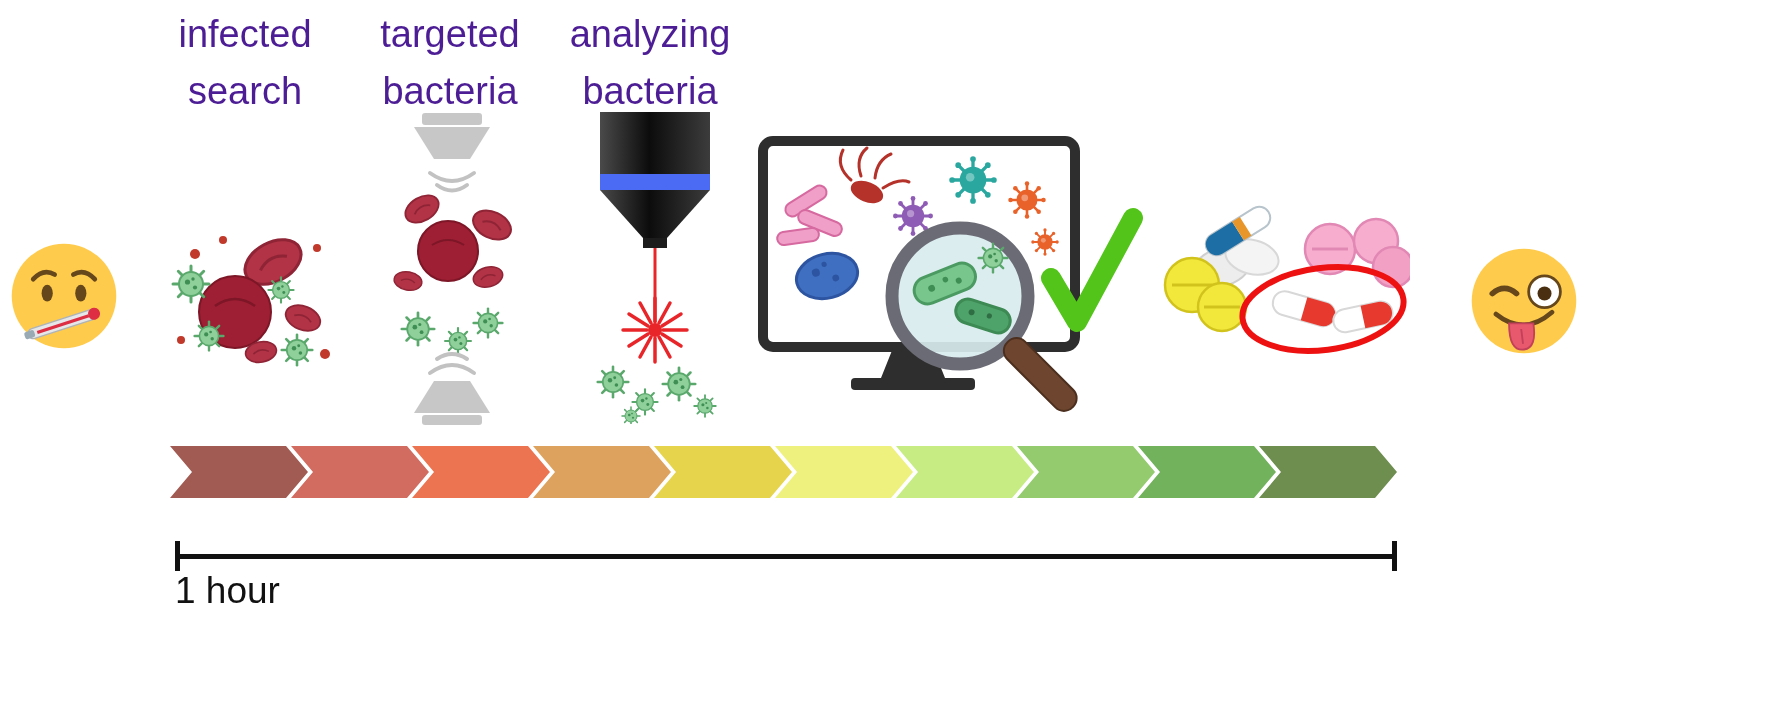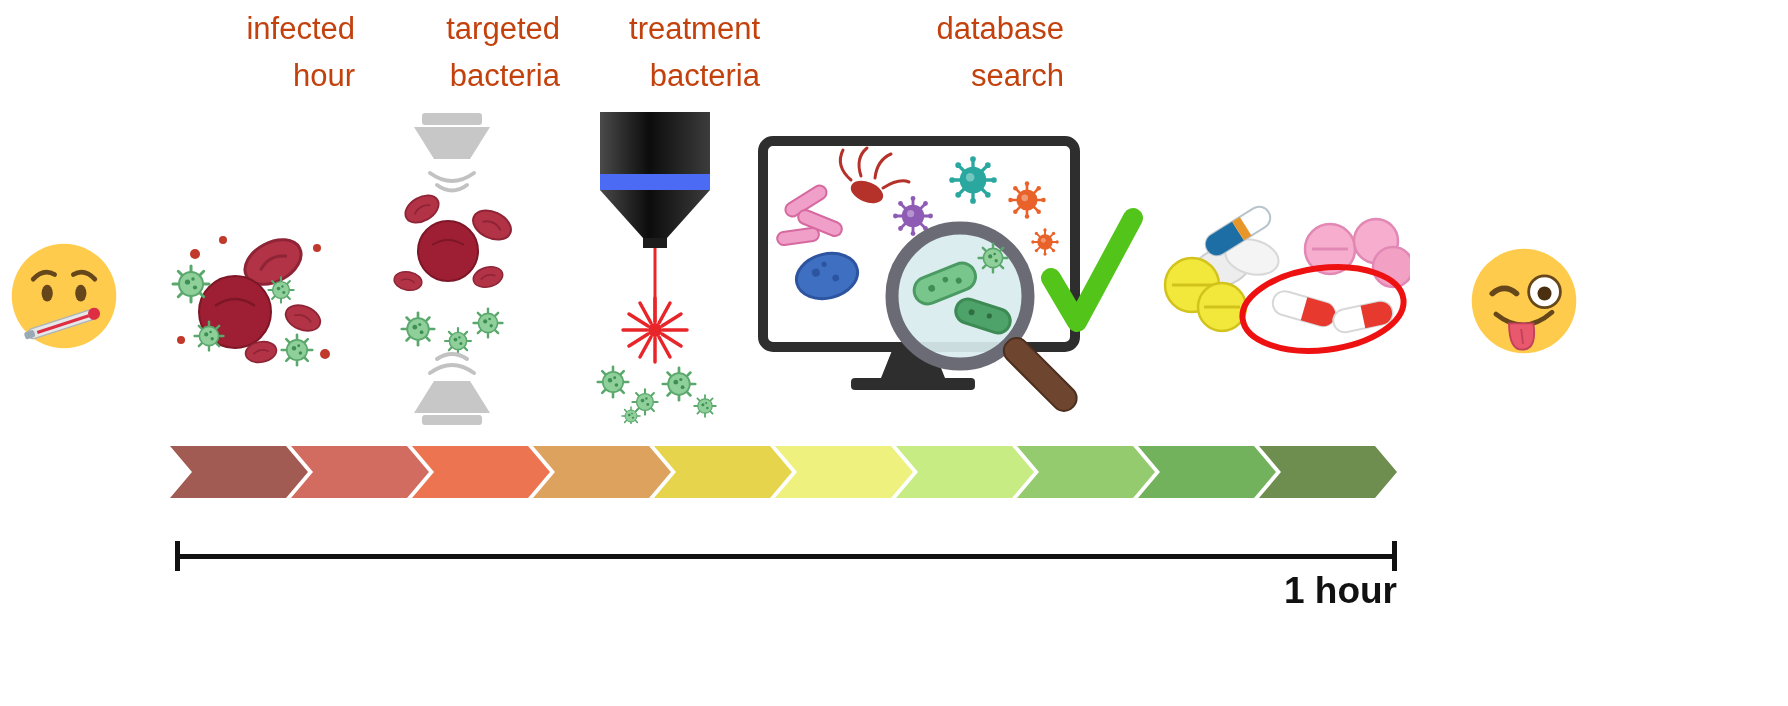--- a/index.html
+++ b/index.html
@@ -1,32 +1,32 @@
 <!DOCTYPE html>
 <html><head>
 <meta charset="utf-8">
 <style>
   *{margin:0;padding:0;box-sizing:border-box}
   html,body{background:#ffffff}
   body{font-family:"Liberation Sans",sans-serif;}
   .canvas{position:relative;width:1788px;height:706px;background:#ffffff;overflow:hidden}
-  .stage-label{position:absolute;text-align:right;font-size:31px;line-height:1.5;color:#c2410c;font-weight:500}
+  .stage-label{position:absolute;text-align:center;font-size:38px;line-height:1.5;color:#4c1d95;font-weight:500}
   .stage-label span{display:block}
   .illust{position:absolute}
   .illust svg{display:block}
   .arrow-bar{position:absolute;left:170px;top:446px;width:1232px;height:52px}
   .chev{position:absolute;top:0;width:138px;height:52px;
         clip-path:polygon(0 0, calc(100% - 22px) 0, 100% 50%, calc(100% - 22px) 100%, 0 100%, 22px 50%)}
   .timeline{position:absolute;left:175px;top:541px;width:1222px;height:30px}
   .tl-line{position:absolute;top:13px;left:0;right:0;height:5px;background:#111}
   .tl-tick{position:absolute;top:0;width:5px;height:30px;background:#111}
   .tl-tick.left{left:0}
   .tl-tick.right{right:0}
-  .tl-label{position:absolute;left:175px;top:570px;width:1222px;text-align:right;
-            font-size:37px;font-weight:bold;color:#111}
+  .tl-label{position:absolute;left:175px;top:570px;width:1222px;text-align:left;
+            font-size:37px;font-weight:normal;color:#111}
   .sprite{position:absolute;width:0;height:0;overflow:hidden}
 </style>
 </head>
 <body>
 
 <svg class="sprite" aria-hidden="true">
   <defs>
     <g id="germ">
       <g stroke="#5aa86c" stroke-width="3" stroke-linecap="round">
         <line x1="12" y1="0" x2="18" y2="0"></line>
@@ -69,33 +69,29 @@
       <circle r="14" fill="currentColor"></circle>
       <circle cx="-3" cy="-3" r="4.5" fill="#ffffff" fill-opacity="0.35"></circle>
     </g>
   </defs>
 </svg>
 
 <div class="canvas">
 
   <div class="stage-label" style="left:135px;top:6px;width:220px">
     <span>infected</span>
-    <span>hour</span>
+    <span>search</span>
   </div>
   <div class="stage-label" style="left:340px;top:6px;width:220px">
     <span>targeted</span>
     <span>bacteria</span>
   </div>
   <div class="stage-label" style="left:540px;top:6px;width:220px">
-    <span>treatment</span>
+    <span>analyzing</span>
     <span>bacteria</span>
-  </div>
-  <div class="stage-label" style="left:840px;top:6px;width:224px">
-    <span>database</span>
-    <span>search</span>
   </div>
   <div class="stage-label" style="left:1163px;top:6px;width:244px">
   </div>
 
   <div class="illust" style="left:8px;top:240px">
     <svg width="112" height="112" viewBox="0 0 120 120">
       <circle cx="60" cy="60" r="56" fill="#ffcb4c"></circle>
       <path d="M 27 42 Q 38 30 50 37" stroke="#65471b" stroke-width="5" fill="none" stroke-linecap="round"></path>
       <path d="M 70 37 Q 82 30 93 42" stroke="#65471b" stroke-width="5" fill="none" stroke-linecap="round"></path>
       <ellipse cx="42" cy="57" rx="6" ry="9" fill="#65471b"></ellipse>

